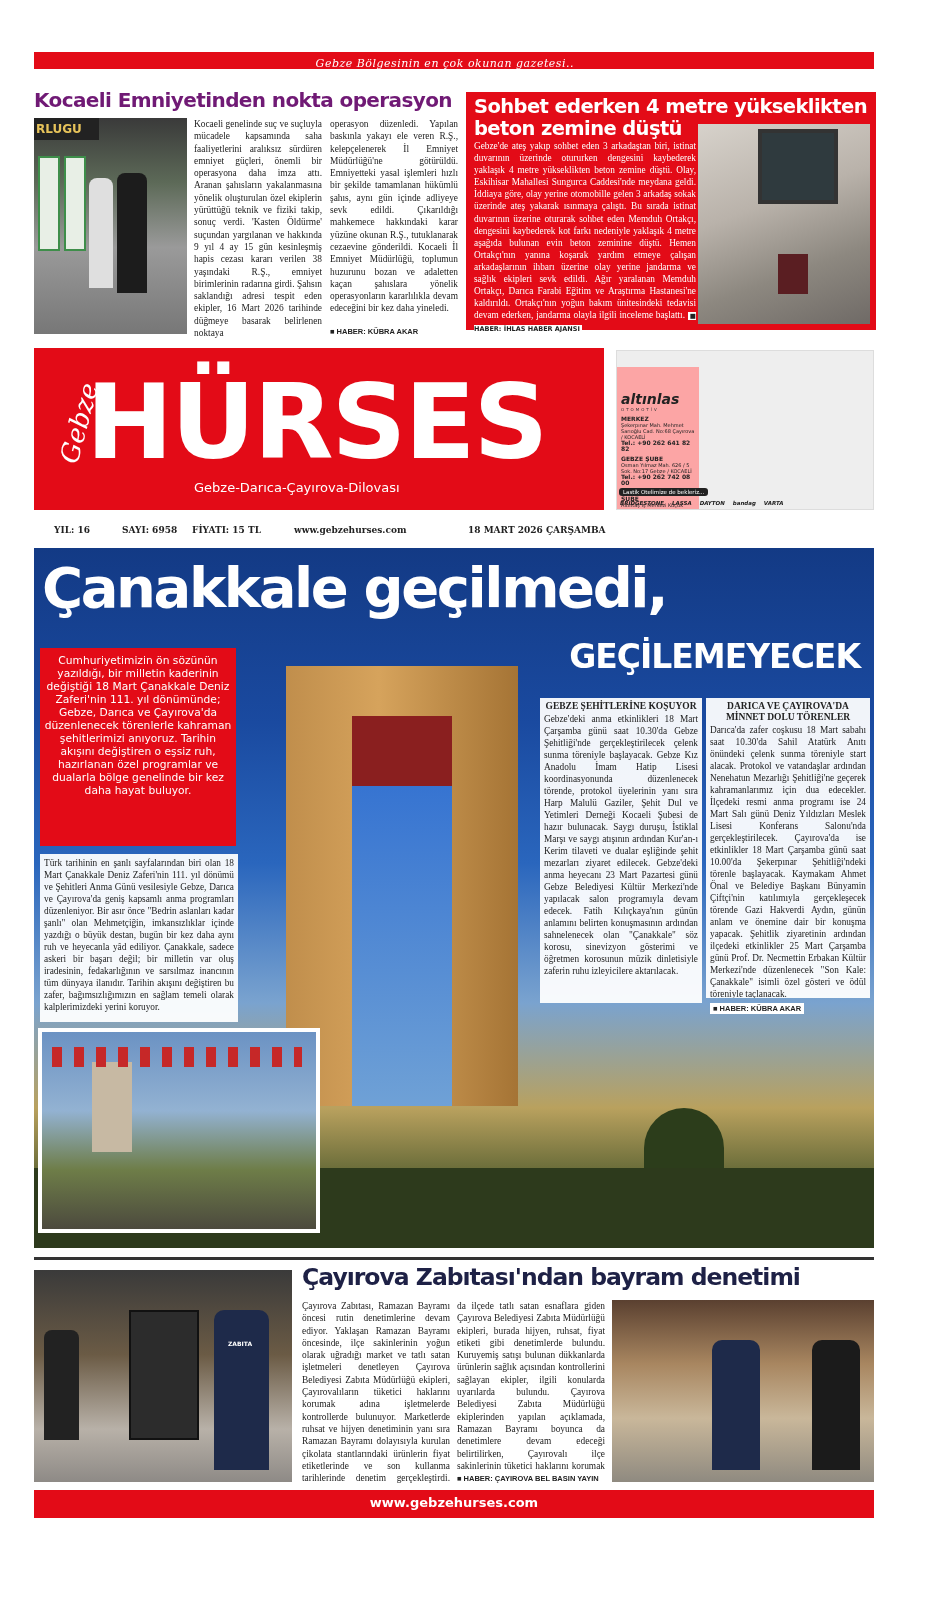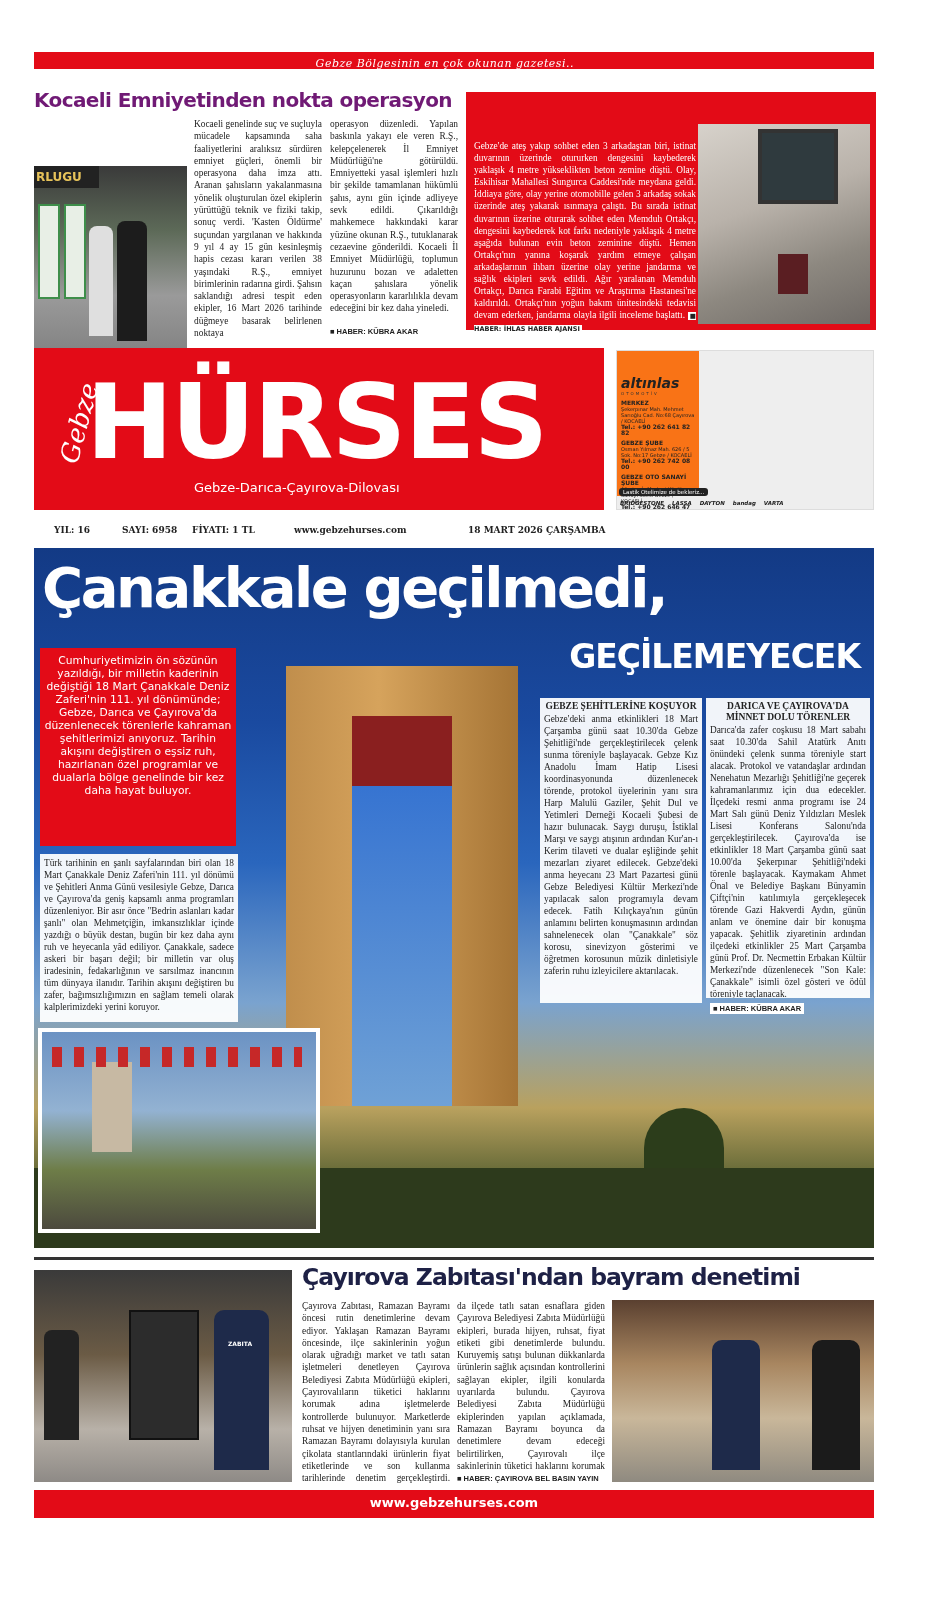--- a/index.html
+++ b/index.html
@@ -13,21 +13,21 @@
     .byline { font-family: Liberation Sans, sans-serif; font-weight: bold; font-size: 7.5px; color: #222; }
     .redbox { left: 466px; top: 92px; width: 410px; height: 238px; background: #e30b17; }
     .redbox .head { position: absolute; left: 8px; top: 4px; width: 400px; font-family: "DejaVu Sans", sans-serif; font-weight: bold; font-size: 19.5px; line-height: 22px; color: #fff; letter-spacing: -0.6px; }
     .redbox .body { position: absolute; left: 8px; top: 48px; width: 222px; font-size: 9.3px; line-height: 12.1px; color: #fff; text-align: justify; }
     .redbox .pic { position: absolute; left: 232px; top: 32px; width: 172px; height: 200px; background: linear-gradient(160deg, #d7d2cb 0%, #b9b2aa 40%, #8d8880 70%, #6f6a66 100%); }
     .masthead { left: 34px; top: 348px; width: 570px; height: 162px; background: #e30b17; }
     .masthead .gebze { position: absolute; left: 4px; top: 60px; transform: rotate(-75deg); font-family: "DejaVu Serif", serif; font-style: italic; font-size: 26px; color: #fff; }
     .masthead .logo { position: absolute; left: 52px; top: 18px; font-family: "DejaVu Sans", sans-serif; font-weight: bold; font-size: 104px; line-height: 112px; color: #fff; letter-spacing: -2px; }
     .masthead .sub { position: absolute; left: 160px; top: 132px; font-family: "DejaVu Sans", sans-serif; font-size: 13px; color: #fff; }
     .ad { left: 616px; top: 350px; width: 258px; height: 160px; background: #eee; overflow: hidden; border: 1px solid #ddd; }
-    .ad .left { position: absolute; left: 0; top: 0; width: 82px; height: 145px; background: #f97316; padding: 4px; }
+    .ad .left { position: absolute; left: 0; top: 16px; width: 82px; height: 145px; background: #fca5a5; padding: 4px; }
     .ad .brand { font-family: "DejaVu Sans", sans-serif; font-weight: bold; font-style: italic; font-size: 14px; color: #222; margin-top: 20px; }
     .ad .brandsub { font-family: "DejaVu Sans", sans-serif; font-size: 4px; letter-spacing: 2px; color: #333; }
     .ad .branch { font-family: "DejaVu Sans", sans-serif; font-size: 5px; line-height: 6px; color: #222; margin-top: 4px; }
     .ad .branch b { font-size: 6px; }
     .ad .right { position: absolute; left: 82px; top: 0; width: 176px; height: 145px; background: linear-gradient(180deg, #7a7a7a 0%, #b5b5b5 45%, #555 100%); }
     .ad .slogan1 { position: absolute; right: 8px; top: 15px; font-family: "DejaVu Sans", sans-serif; font-size: 11.5px; line-height: 13px; color: #fff; text-align: right; }
     .ad .slogan2 { position: absolute; right: 8px; top: 45px; font-family: "DejaVu Sans", sans-serif; font-size: 6px; line-height: 8px; color: #fff; text-align: right; }
     .ad .bottom { position: absolute; left: 2px; top: 137px; background: #222; color: #fff; font-family: "DejaVu Sans", sans-serif; font-size: 5.5px; padding: 1px 4px; border-radius: 3px; }
     .ad .brands { position: absolute; left: 3px; top: 149px; font-family: "DejaVu Sans", sans-serif; font-weight: bold; font-style: italic; font-size: 5.5px; color: #222; word-spacing: 6px; }
     .infobar { left: 34px; top: 525px; width: 580px; height: 14px; font-family: "DejaVu Serif", serif; font-weight: bold; font-size: 9px; color: #222; margin-left: 20px; }
@@ -49,32 +49,33 @@
     .bottombar .url { position: absolute; left: 0; width: 100%; top: 5px; text-align: center; font-family: "DejaVu Sans", sans-serif; font-weight: bold; font-size: 13px; color: #fff; }
   </style>
 </head>
 <body>
 
 <div class="abs topbar">
   <span class="slogan">Gebze Bölgesinin en çok okunan gazetesi..</span>
 </div>
 
 <div class="abs h1-kocaeli">Kocaeli Emniyetinden nokta operasyon</div>
-<div class="abs photo" style="left:34px;top:118px;width:153px;height:216px;background:linear-gradient(180deg,#3a3a3a 0%,#5d6a58 30%,#9a9a9a 60%,#777 100%);margin-top:48px;">
+<div class="abs photo" style="left:34px;top:118px;width:153px;height:216px;background:linear-gradient(180deg,#3a3a3a 0%,#5d6a58 30%,#9a9a9a 60%,#777 100%);">
   <div style="position:absolute;left:0;top:0;width:65px;height:22px;background:#222;color:#e7c35a;font-family:'DejaVu Sans',sans-serif;font-weight:bold;font-size:12px;padding:4px 2px;">RLUGU</div>
   <div style="position:absolute;left:4px;top:38px;width:22px;height:95px;background:#e8efe6;border:2px solid #3e8e4a;"></div>
   <div style="position:absolute;left:30px;top:38px;width:22px;height:95px;background:#e8efe6;border:2px solid #3e8e4a;"></div>
   <div style="position:absolute;left:55px;top:60px;width:24px;height:110px;background:#dfdfdf;border-radius:8px 8px 0 0;"></div>
   <div style="position:absolute;left:83px;top:55px;width:30px;height:120px;background:#1c1c1c;border-radius:8px 8px 0 0;"></div>
 </div>
 <div class="abs col" style="left:194px;top:118px;width:128px;height:220px;overflow:hidden;">Kocaeli genelinde suç ve suçluyla mücadele kapsamında saha faaliyetlerini aralıksız sürdüren emniyet güçleri, önemli bir operasyona daha imza attı. Aranan şahısların yakalanmasına yönelik oluşturulan özel ekiplerin yürüttüğü teknik ve fiziki takip, sonuç verdi. 'Kasten Öldürme' suçundan yargılanan ve hakkında 9 yıl 4 ay 15 gün kesinleşmiş hapis cezası kararı verilen 38 yaşındaki R.Ş., emniyet birimlerinin radarına girdi. Şahsın saklandığı adresi tespit eden ekipler, 16 Mart 2026 tarihinde düğmeye basarak belirlenen noktaya</div>
 <div class="abs col" style="left:330px;top:118px;width:128px;height:206px;overflow:hidden;">operasyon düzenledi. Yapılan baskınla yakayı ele veren R.Ş., kelepçelenerek İl Emniyet Müdürlüğü'ne götürüldü. Emniyetteki yasal işlemleri hızlı bir şekilde tamamlanan hükümlü şahıs, aynı gün içinde adliyeye sevk edildi. Çıkarıldığı mahkemece hakkındaki karar yüzüne okunan R.Ş., tutuklanarak cezaevine gönderildi. Kocaeli İl Emniyet Müdürlüğü, toplumun huzurunu bozan ve adaletten kaçan şahıslara yönelik operasyonların kararlılıkla devam edeceğini bir kez daha yineledi.</div>
 <div class="abs byline" style="left:330px;top:327px;">■ HABER: KÜBRA AKAR</div>
 
 <div class="abs redbox">
+  <div class="head">Sohbet ederken 4 metre yükseklikten beton zemine düştü</div>
   <div class="body">
     <span>Gebze'de ateş yakıp sohbet eden 3 arkadaştan biri, istinat duvarının üzerinde otururken dengesini kaybederek yaklaşık 4 metre yükseklikten beton zemine düştü. Olay, Eskihisar Mahallesi Sungurca Caddesi'nde meydana geldi. İddiaya göre, olay yerine otomobille gelen 3 arkadaş sokak üzerinde ateş yakarak ısınmaya çalıştı. Bu sırada istinat duvarının üzerine oturarak sohbet eden Memduh Ortakçı, dengesini kaybederek kot farkı nedeniyle yaklaşık 4 metre aşağıda bulunan evin beton zeminine düştü. Hemen Ortakçı'nın yanına koşarak yardım etmeye çalışan arkadaşlarının ihbarı üzerine olay yerine jandarma ve sağlık ekipleri sevk edildi. Ağır yaralanan Memduh Ortakçı, Darıca Farabi Eğitim ve Araştırma Hastanesi'ne kaldırıldı. Ortakçı'nın yoğun bakım ünitesindeki tedavisi devam ederken, jandarma olayla ilgili inceleme başlattı.</span>
     <span style="background:#fff;color:#222;font-family:'DejaVu Sans',sans-serif;font-weight:bold;font-size:6.5px;padding:0 2px;">■ HABER: İHLAS HABER AJANSI</span>
   </div>
   <div class="pic">
     <div style="position:absolute;left:60px;top:5px;width:80px;height:75px;background:#2f3a3e;border:4px solid #333;"></div>
     <div style="position:absolute;left:80px;top:130px;width:30px;height:40px;background:#5a1e22;"></div>
   </div>
 </div>
 
@@ -92,21 +93,21 @@
     <div class="branch"><b>GEBZE ŞUBE</b><br><span>Osman Yılmaz Mah. 626 / 5 Sok. No:17 Gebze / KOCAELİ</span><br><b>Tel.: +90 262 742 08 00</b></div>
     <div class="branch"><b>GEBZE OTO SANAYİ ŞUBE</b><br><span>Altıntaş İş Merkezi Küçük Sanayi Sitesi Gebze / KOCAELİ</span><br><b>Tel.: +90 262 646 47 48</b></div>
   </div>
   <div class="bottom">Lastik Otelimize de bekleriz...</div>
   <div class="brands">BRIDGESTONE  LASSA  DAYTON  bandag  VARTA</div>
 </div>
 
 <div class="abs infobar">
   <span style="left:0;">YIL: 16</span>
   <span style="left:68px;">SAYI: 6958</span>
-  <span style="left:138px;">FİYATI: 1 TL</span>
+  <span style="left:138px;">FİYATI: 15 TL</span>
   <span style="left:240px;">www.gebzehurses.com</span>
   <span style="left:414px;">18 MART 2026 ÇARŞAMBA</span>
 </div>
 
 <div class="abs hero">
   <div class="title1">Çanakkale geçilmedi,</div>
   <div class="title2">GEÇİLEMEYECEK</div>
   <div class="monument">
     <div class="gap"></div>
     <div class="flag"></div>

